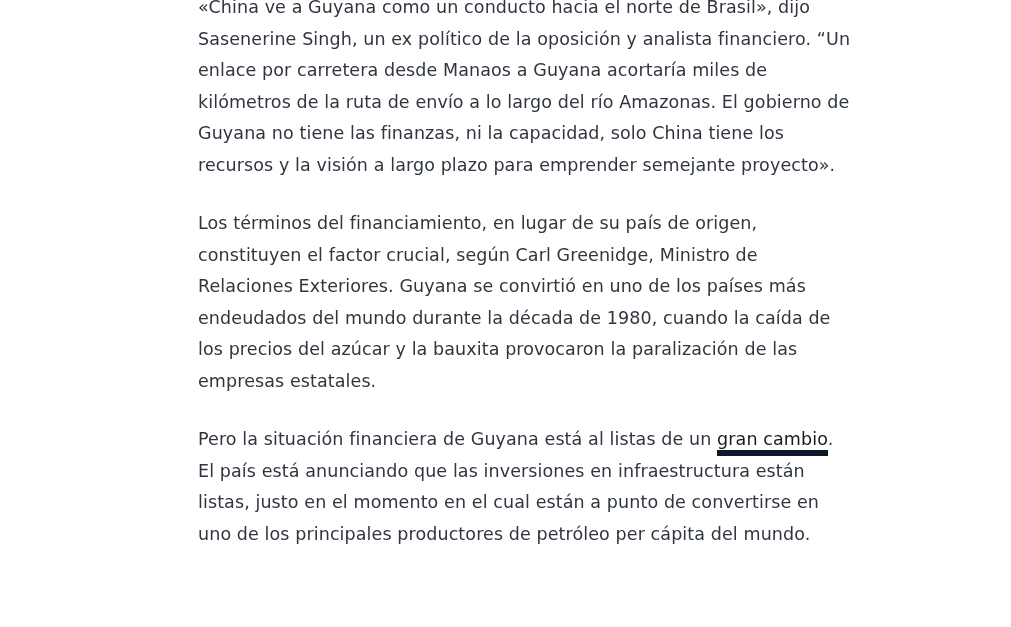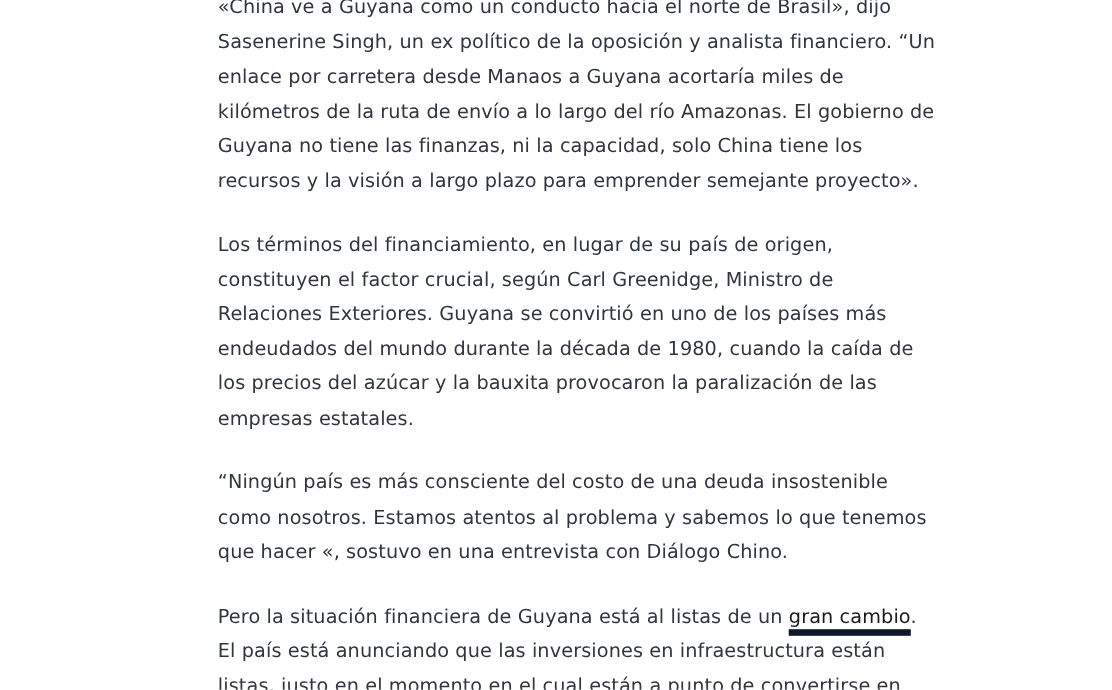--- a/index.html
+++ b/index.html
@@ -54,19 +54,18 @@
 </head>
 <body>
 
 <div class="page">
   <div class="article">
 
     <p>«China ve a Guyana como un conducto hacia el norte de Brasil», dijo Sasenerine Singh, un ex político de la oposición y analista financiero. “Un enlace por carretera desde Manaos a Guyana acortaría miles de kilómetros de la ruta de envío a lo largo del río Amazonas. El gobierno de Guyana no tiene las finanzas, ni la capacidad, solo China tiene los recursos y la visión a largo plazo para emprender semejante proyecto».</p>
 
     <p>Los términos del financiamiento, en lugar de su país de origen, constituyen el factor crucial, según Carl Greenidge, Ministro de Relaciones Exteriores. Guyana se convirtió en uno de los países más endeudados del mundo durante la década de 1980, cuando la caída de los precios del azúcar y la bauxita provocaron la paralización de las empresas estatales.</p>
 
-    <p>“Ningún país es más consciente del costo de una deuda insostenible como nosotros. Estamos atentos al problema y sabemos lo que tenemos que hacer «, sostuvo en una entrevista con Diálogo Chino.</p>
 
     <p><span>Pero la situación financiera de Guyana está al listas de un </span><a class="inline-link" href="#">gran cambio</a><span>. El país está anunciando que las inversiones en infraestructura están listas, justo en el momento en el cual están a punto de convertirse en uno de los principales productores de petróleo per cápita del mundo.</span></p>
 
   </div>
   <div class="right-gutter"></div>
 </div>
 
 </body></html>

